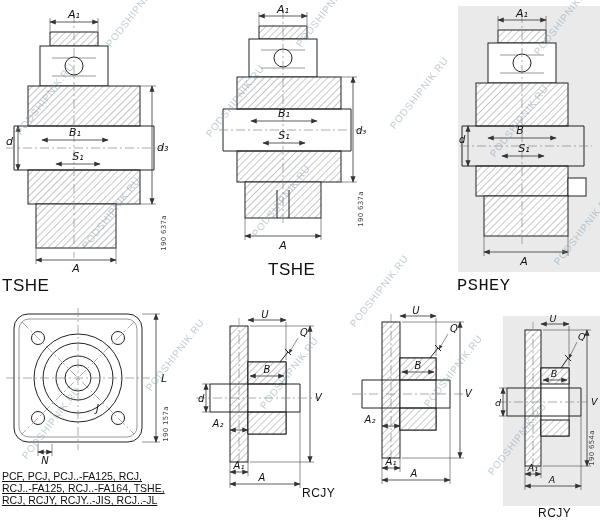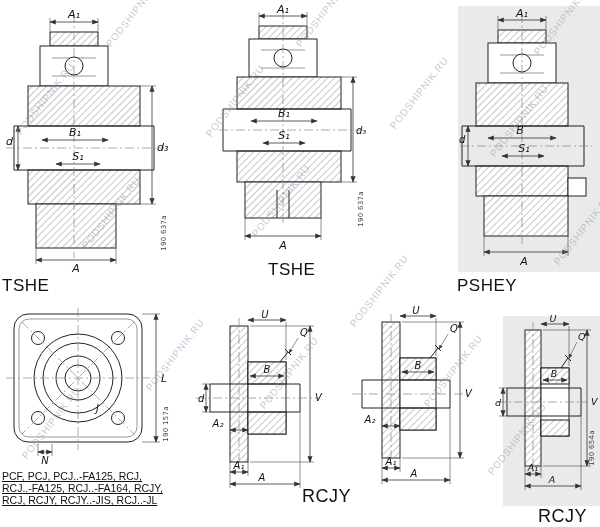--- a/index.html
+++ b/index.html
@@ -14,21 +14,21 @@
   .cl{stroke:#888;stroke-width:.7;stroke-dasharray:9 3 2 3;fill:none;}
   .dim{stroke:#333;stroke-width:.8;fill:none;}
   .ext{stroke:#333;stroke-width:.55;fill:none;}
   .hatch{fill:url(#hatch);stroke:#222;stroke-width:1;}
   .white{fill:#fff;stroke:#222;stroke-width:1;}
   text.lbl{font:italic 11px "DejaVu Sans",sans-serif;fill:#111;}
   text.lbl.sm{font-size:10px;}
   text.lbl.xs{font-size:9.5px;}
   text.ref{font:7px "DejaVu Sans",sans-serif;fill:#444;letter-spacing:.3px;}
   .caption{position:absolute;z-index:4;color:#111;font-size:17px;letter-spacing:.5px;}
-  .caption.small{font-size:18px;}
+  .caption.small{font-size:12px;}
   .footer{position:absolute;left:2px;top:470px;z-index:4;color:#111;
           font-size:10.5px;line-height:12px;white-space:nowrap;text-decoration:underline;}
   .wm{position:absolute;z-index:5;color:rgba(140,160,180,.55);font-size:10px;
       letter-spacing:.7px;white-space:nowrap;transform:rotate(-52deg);
       transform-origin:0 50%;pointer-events:none;}
 </style>
 </head>
 <body>
 
 <svg width="0" height="0" style="position:absolute">
@@ -175,21 +175,21 @@
 
     <line x1="44" y1="150" x2="86" y2="150" class="dim" marker-start="url(#arr)" marker-end="url(#arr)"></line>
     <text x="66" y="146" text-anchor="middle" class="lbl">S₁</text>
 
     <line x1="26" y1="230" x2="26" y2="250" class="ext"></line>
     <line x1="110" y1="230" x2="110" y2="250" class="ext"></line>
     <line x1="26" y1="246" x2="110" y2="246" class="dim" marker-start="url(#arr)" marker-end="url(#arr)"></line>
     <text x="66" y="259" text-anchor="middle" class="lbl">A</text>
   </g>
 </svg>
-<div class="caption" style="left:457px;top:276px;">PSHEY</div>
+<div class="caption" style="left:457px;top:276px;font-family:Liberation Mono, monospace;">PSHEY</div>
 
 <svg class="draw" style="left:4px;top:306px;" width="172" height="162" viewBox="0 0 172 162">
   <g>
     <rect x="10" y="8" width="128" height="128" rx="14" class="white"></rect>
     <rect x="15" y="13" width="118" height="118" rx="10" class="thin"></rect>
     <circle cx="74" cy="72" r="44" class="ln"></circle>
     <circle cx="74" cy="72" r="35" class="ln"></circle>
     <circle cx="74" cy="72" r="22" class="ln"></circle>
     <circle cx="74" cy="72" r="13" class="ln"></circle>
     <circle cx="34" cy="32" r="6.5" class="white"></circle>
@@ -366,21 +366,21 @@
     <line x1="86" y1="100" x2="86" y2="174" class="ext"></line>
     <line x1="30" y1="170" x2="86" y2="170" class="dim" marker-start="url(#arr)" marker-end="url(#arr)"></line>
     <text x="57" y="167" text-anchor="middle" class="lbl xs">A</text>
   </g>
   <text transform="rotate(-90 99 132)" x="99" y="132" text-anchor="middle" class="ref">190 654a</text>
 </svg>
 <div class="caption small" style="left:538px;top:506px;">RCJY</div>
 
 <div class="footer">
   <div>PCF,  PCJ,  PCJ..-FA125,  RCJ,</div>
-  <div>RCJ..-FA125,  RCJ..-FA164,  RCJY,</div>
+  <div>RCJ..-FA125,  RCJ..-FA164,  TSHE,</div>
   <div>RCJ,  RCJY,  RCJY..-JIS,  RCJ..-JL</div>
 </div>
 
 <div class="wm" style="left:18px;top:128px;">PODSHIPNIK.RU</div>
 <div class="wm" style="left:108px;top:40px;">PODSHIPNIK.RU</div>
 <div class="wm" style="left:84px;top:242px;">PODSHIPNIK.RU</div>
 <div class="wm" style="left:208px;top:130px;">PODSHIPNIK.RU</div>
 <div class="wm" style="left:298px;top:40px;">PODSHIPNIK.RU</div>
 <div class="wm" style="left:254px;top:230px;">PODSHIPNIK.RU</div>
 <div class="wm" style="left:392px;top:122px;">PODSHIPNIK.RU</div>

